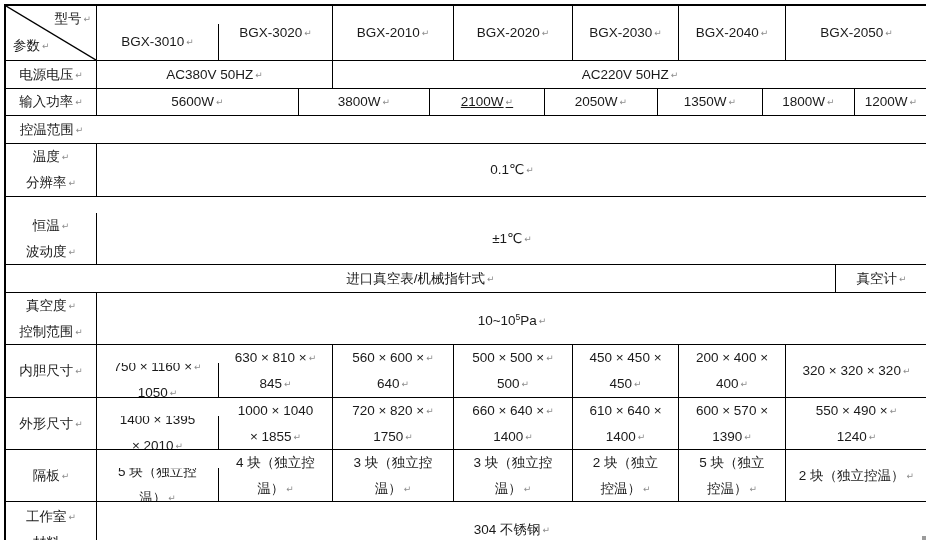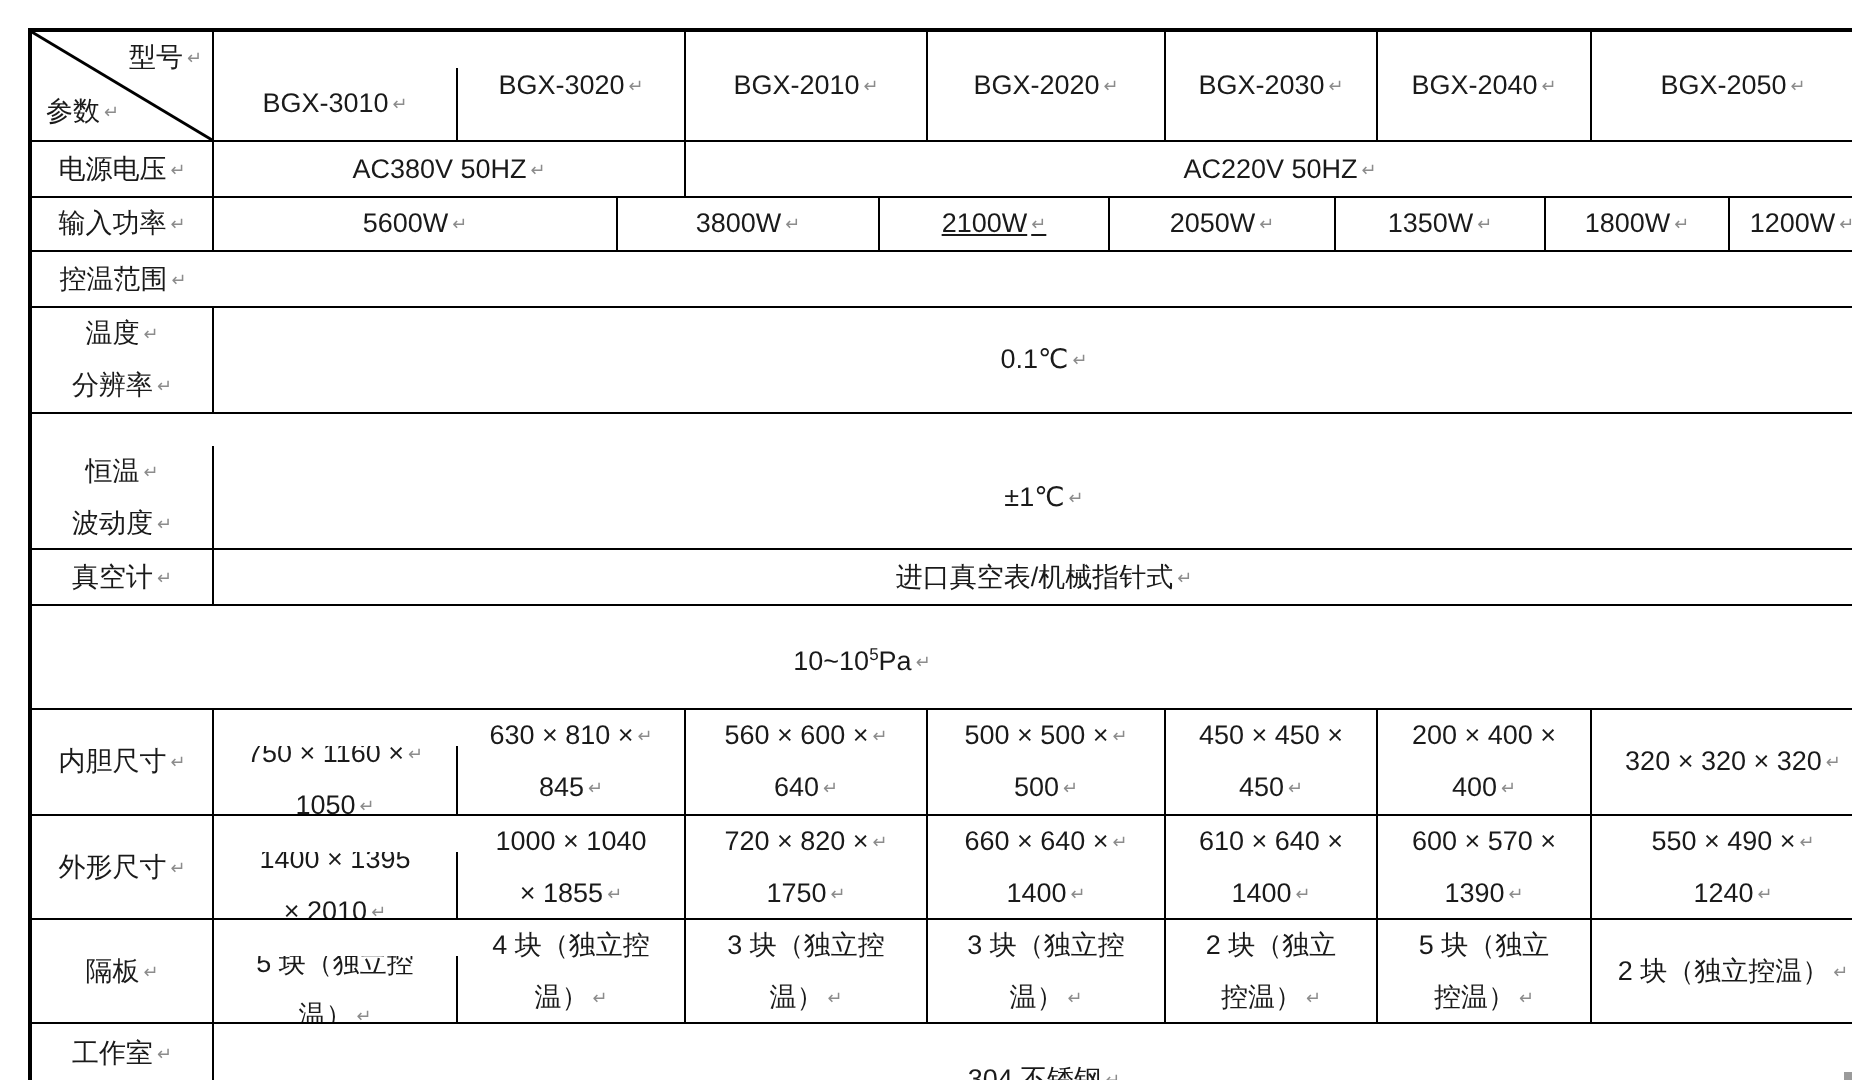--- a/index.html
+++ b/index.html
@@ -2,21 +2,21 @@
 <html><head>
 <meta charset="utf-8">
 <style>
   * { box-sizing: border-box; margin: 0; padding: 0; }
   html, body { background: #ffffff; }
   body {
     width: 926px; height: 540px; overflow: hidden;
     font-family: "Liberation Sans", "DejaVu Sans", sans-serif;
     color: #1a1a1a;
   }
-  .page { position: relative; width: 926px; height: 540px; padding: 14px; }
+  .page { position: relative; width: 926px; height: 540px; padding: 4px; }
   .tbl {
     width: 925px; height: 539px;
     border: 2px solid #000;
     background: #fff;
   }
   .row { display: flex; border-bottom: 1px solid #000; }
   .row:last-child { border-bottom: none; }
   .cell {
     display: flex; flex-direction: column;
     align-items: center; justify-content: center;
@@ -158,29 +158,33 @@
       <div class="cell cw0">
           <div class="ln">恒温<span class="rm">↵</span></div>
           <div class="ln">波动度<span class="rm">↵</span></div>
         </div>
       <div class="cell s830">
           <div class="ln">±1℃<span class="rm">↵</span></div>
         </div>
     </div>
 
     <div class="row hr6">
+      <div class="cell s830">
+          <div class="ln">进口真空表/机械指针式<span class="rm">↵</span></div>
+        </div>
       <div class="cell cw0">
           <div class="ln">真空计<span class="rm">↵</span></div>
         </div>
-      <div class="cell s830">
-          <div class="ln">进口真空表/机械指针式<span class="rm">↵</span></div>
-        </div>
     </div>
 
     <div class="row hr7">
+      <div class="cell cw0">
+          <div class="ln">真空度<span class="rm">↵</span></div>
+          <div class="ln">控制范围<span class="rm">↵</span></div>
+        </div>
       <div class="cell s830">
           <div class="ln">10~10<sup>5</sup>Pa<span class="rm">↵</span></div>
         </div>
     </div>
 
     <div class="row hr8">
       <div class="cell cw0">
           <div class="ln">内胆尺寸<span class="rm">↵</span></div>
         </div>
       <div class="cell cw1">

